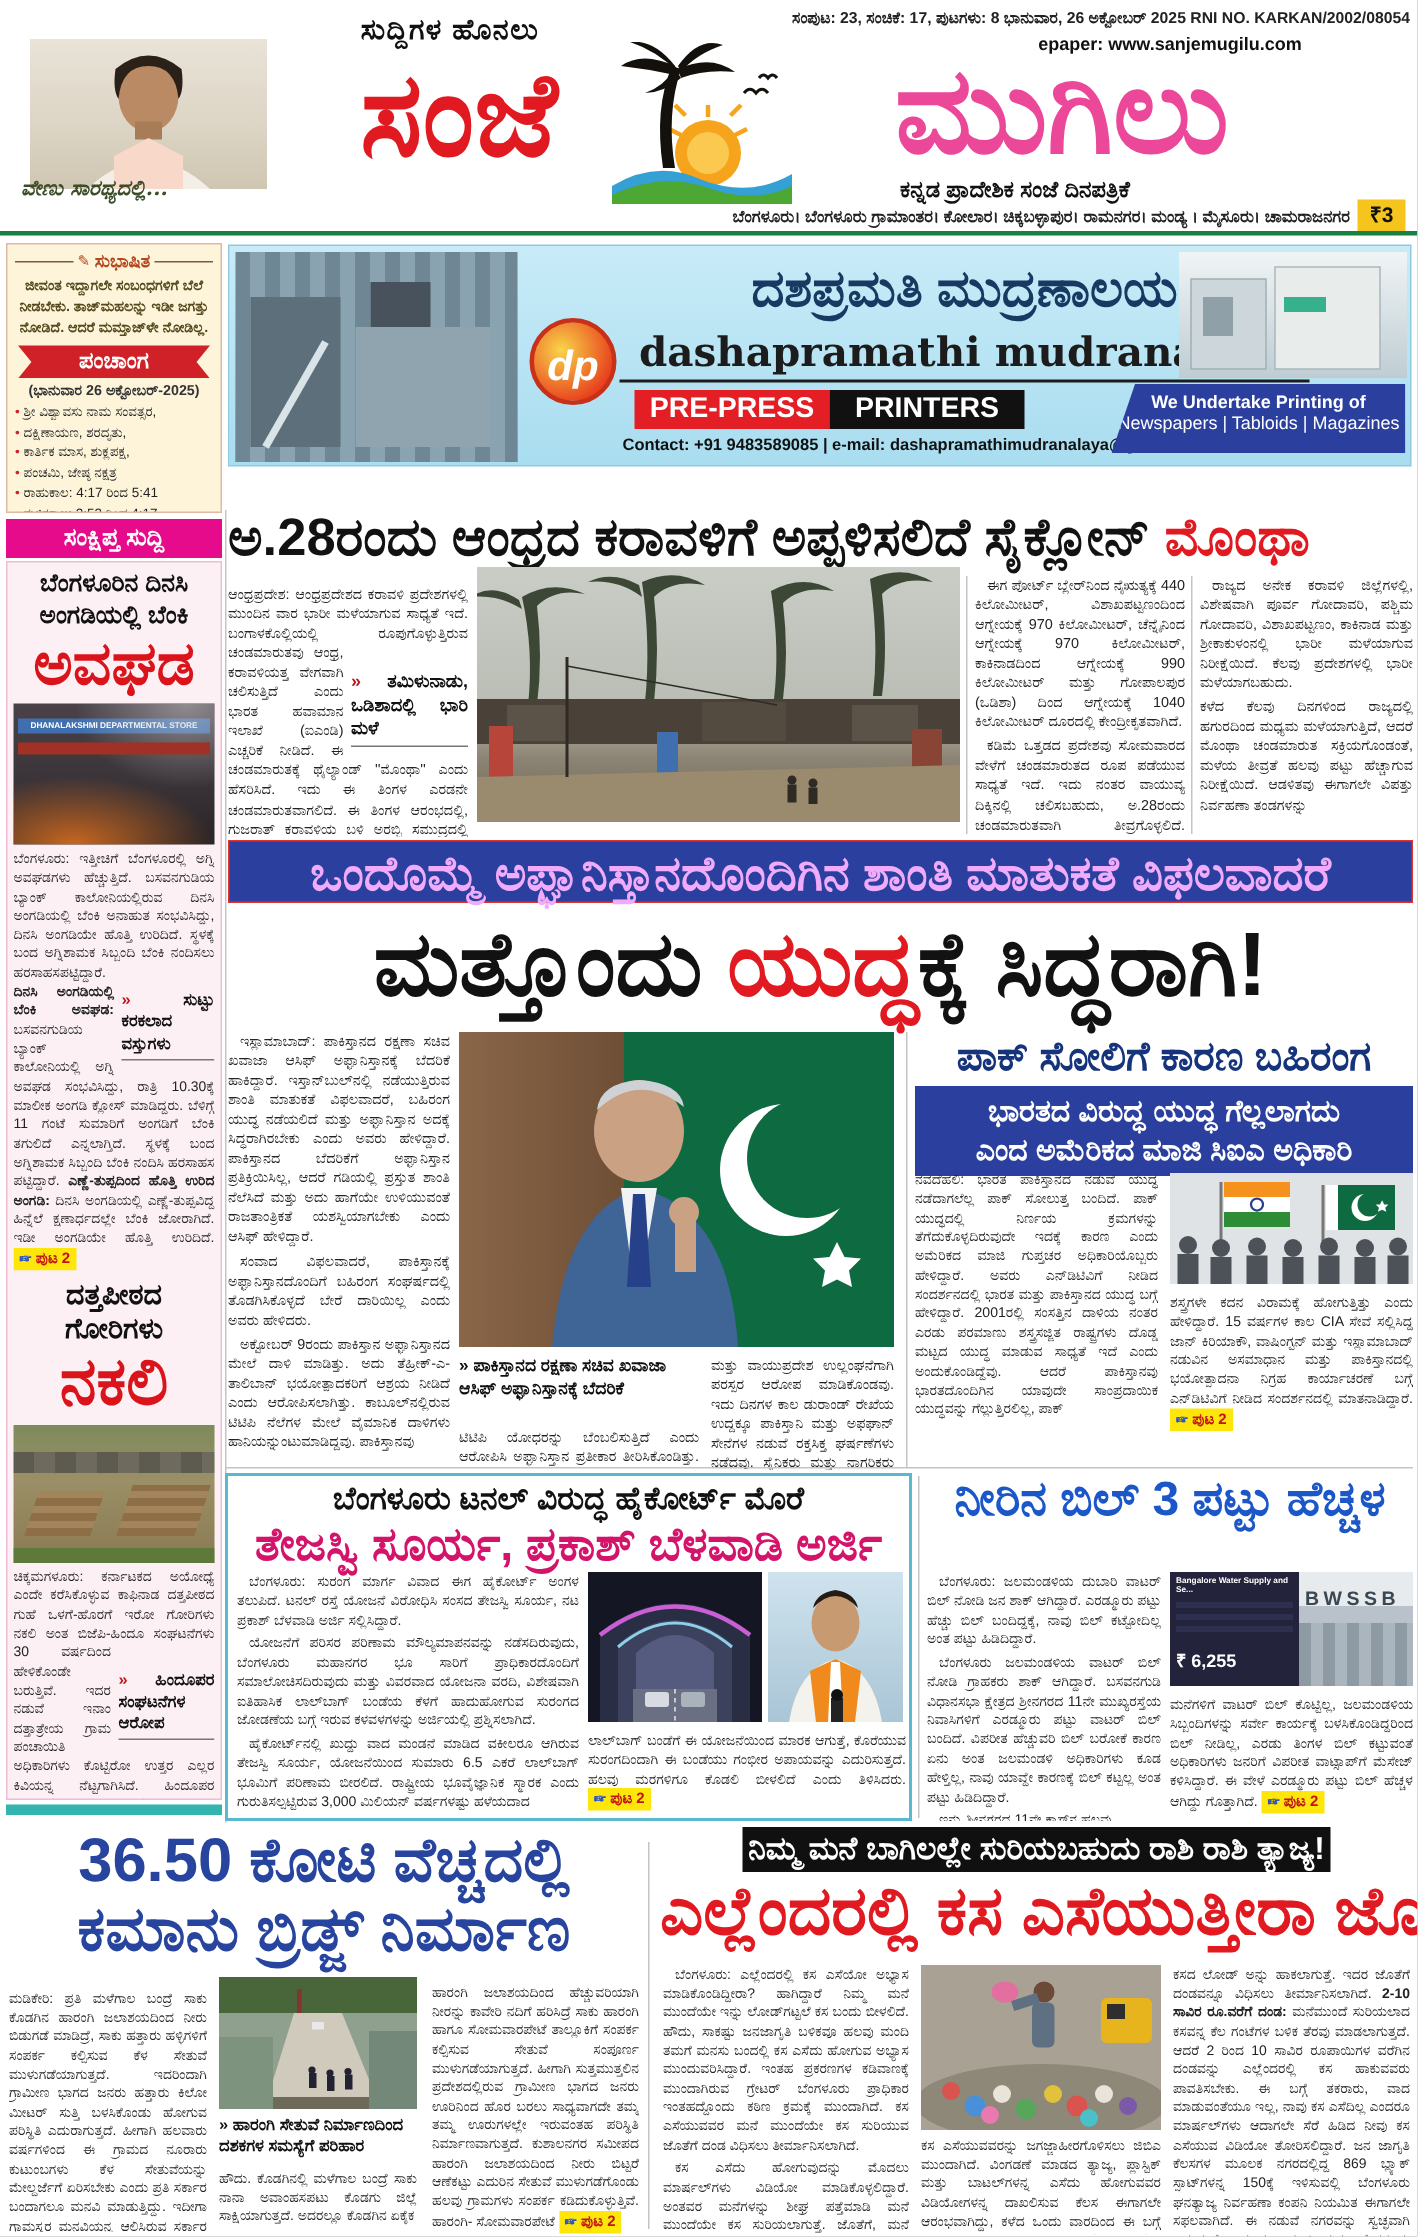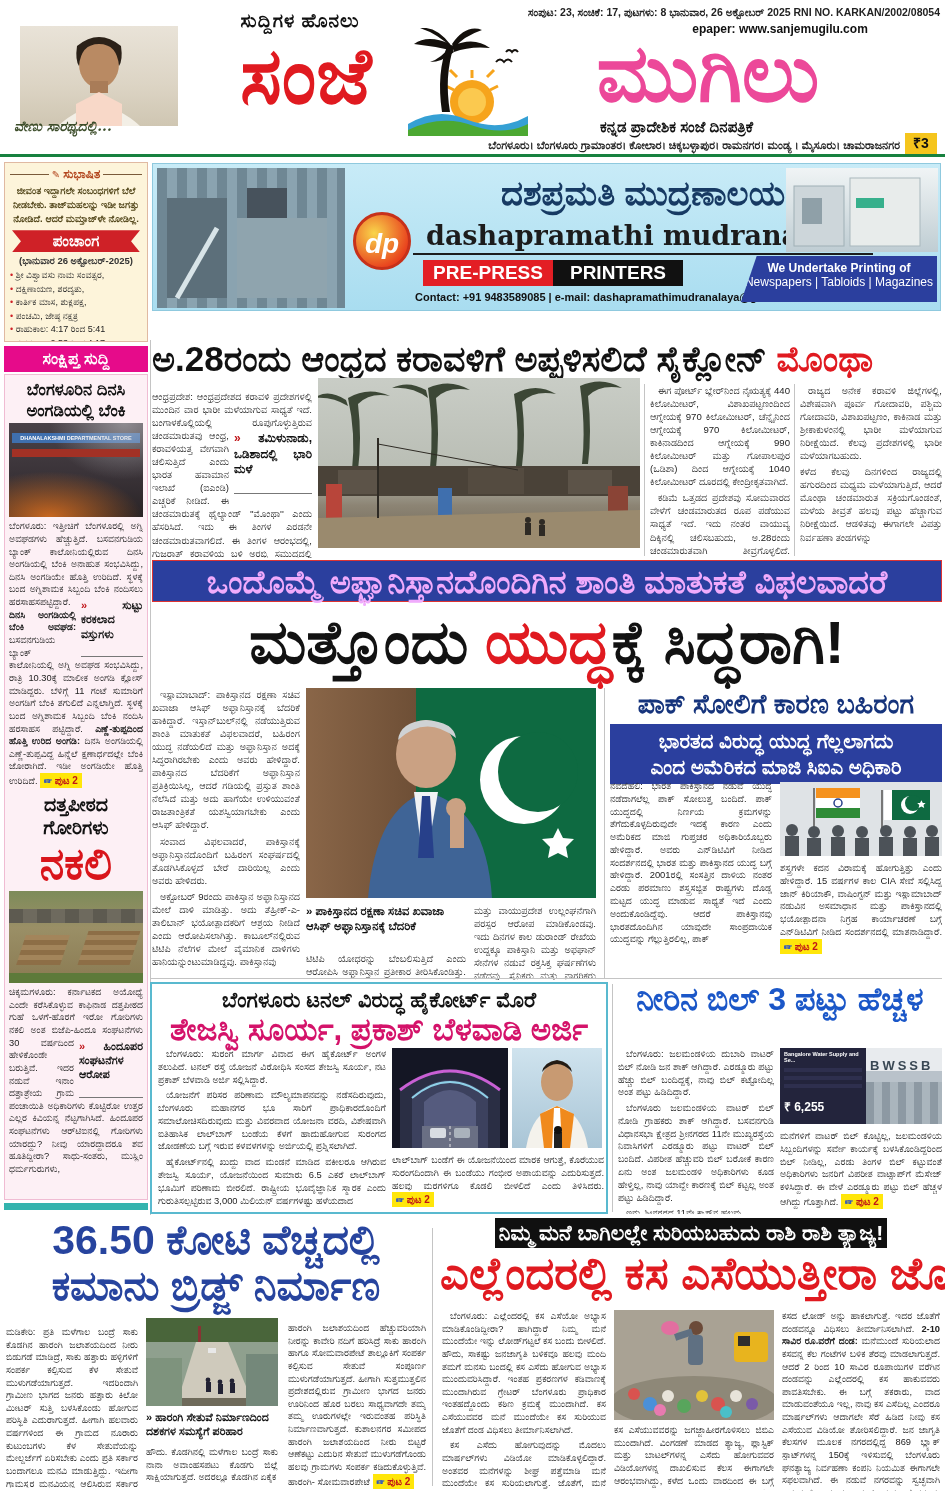--- a/index.html
+++ b/index.html
@@ -11,22 +11,22 @@
   .bodytext p{margin-bottom:3px;text-indent:8px}
   .bold{font-weight:bold}
   .center{text-align:center}
   .p2{display:inline-block;background:#ffe60a;color:#c01418;font-weight:bold;font-size:10px;
       padding:0 4px;line-height:15px;white-space:nowrap}
   .p2 .hand{color:#2c53c4;font-weight:bold}
   .photo{position:absolute;overflow:hidden;background:#ccc}
   .cap{font-weight:bold;font-size:11px;line-height:1.3;color:#111}
   .vline{position:absolute;width:1px;background:#c4c4c4}
   .hline{position:absolute;height:1px;background:#c4c4c4}
-  .pull{float:right;width:86px;margin:2px 0 2px 5px;font-weight:bold;font-size:12.5px;
-        line-height:1.3;color:#111;border-bottom:1px solid #777;padding-bottom:15px}
+  .pull{float:right;width:86px;margin:18px 0 2px 5px;font-weight:bold;font-size:12.5px;
+        line-height:1.3;color:#111;border-bottom:1px solid #777;padding-bottom:3px}
   .pull .mk{color:#c01418}
   .ribbon{background:#cf2127;color:#fff;font-weight:bold;text-align:center;
           clip-path:polygon(0 0,100% 0,93% 50%,100% 100%,0 100%,7% 50%)}
   .svgfit{width:100%;height:100%;display:block}
 </style>
 </head>
 <body>
 
 <div class="page">
 
@@ -130,20 +130,21 @@
       <div><span style="color:#cf2127">•</span> <span>ಗುಳಿಕಕಾಲ: 2:53 ರಿಂದ 4:17</span></div>
 
     </div>
   </div>
 
   <div class="abs center" style="left:4px;top:346px;width:144px;height:26px;background:#e60b8a;color:#fff;font-size:16px;font-weight:bold;line-height:26px">ಸಂಕ್ಷಿಪ್ತ ಸುದ್ದಿ</div>
 
   <div class="abs" style="left:4px;top:374px;width:144px;height:826px;background:#fdf0f5;border:1px solid #f0bcd3;padding:4px;overflow:hidden">
 
     <div class="center" style="font-size:16.5px;font-weight:bold;line-height:1.25;color:#111">ಬೆಂಗಳೂರಿನ ದಿನಸಿ ಅಂಗಡಿಯಲ್ಲಿ ಬೆಂಕಿ</div>
+    <div class="center" style="font-size:40px;font-weight:bold;color:#d9151b;line-height:1.15">ಅವಘಡ</div>
     <div style="position:relative;width:100%;height:94px;margin:3px 0;background:linear-gradient(180deg,#4a4248 0%,#3a3338 55%,#2a2426 100%);overflow:hidden">
       <div style="position:absolute;left:3px;top:10px;right:3px;background:#3f6fae;color:#fff;font-size:5.5px;font-weight:bold;text-align:center;padding:2px 0">DHANALAKSHMI DEPARTMENTAL STORE</div>
       <div style="position:absolute;left:0;bottom:0;width:100%;height:46px;background:radial-gradient(ellipse at 30% 100%,rgba(240,120,30,.8),rgba(90,40,20,0) 70%)"></div>
       <div style="position:absolute;right:0;top:0;width:70%;height:60%;background:radial-gradient(ellipse at 80% 0,rgba(200,200,205,.55),rgba(200,200,205,0) 70%)"></div>
       <div style="position:absolute;left:3px;top:26px;right:3px;height:8px;background:#a23125"></div>
     </div>
     <div class="bodytext" style="font-size:9.3px">
       <span class="bold" style="font-weight:normal">ಬೆಂಗಳೂರು: ಇತ್ತೀಚಿಗೆ ಬೆಂಗಳೂರಲ್ಲಿ ಅಗ್ನಿ ಅವಘಡಗಳು ಹೆಚ್ಚುತ್ತಿದೆ. ಬಸವನಗುಡಿಯ ಬ್ಯಾಂಕ್ ಕಾಲೋನಿಯಲ್ಲಿರುವ ದಿನಸಿ ಅಂಗಡಿಯಲ್ಲಿ ಬೆಂಕಿ ಅನಾಹುತ ಸಂಭವಿಸಿದ್ದು, ದಿನಸಿ ಅಂಗಡಿಯೇ ಹೊತ್ತಿ ಉರಿದಿದೆ. ಸ್ಥಳಕ್ಕೆ ಬಂದ ಅಗ್ನಿಶಾಮಕ ಸಿಬ್ಬಂದಿ ಬೆಂಕಿ ನಂದಿಸಲು</span>
       <span class="pull" style="width:62px;font-size:11px"><span class="mk">»</span> <span>ಸುಟ್ಟು ಕರಕಲಾದ ವಸ್ತುಗಳು</span></span>
       <span>ಹರಸಾಹಸಪಟ್ಟಿದ್ದಾರೆ.</span>

